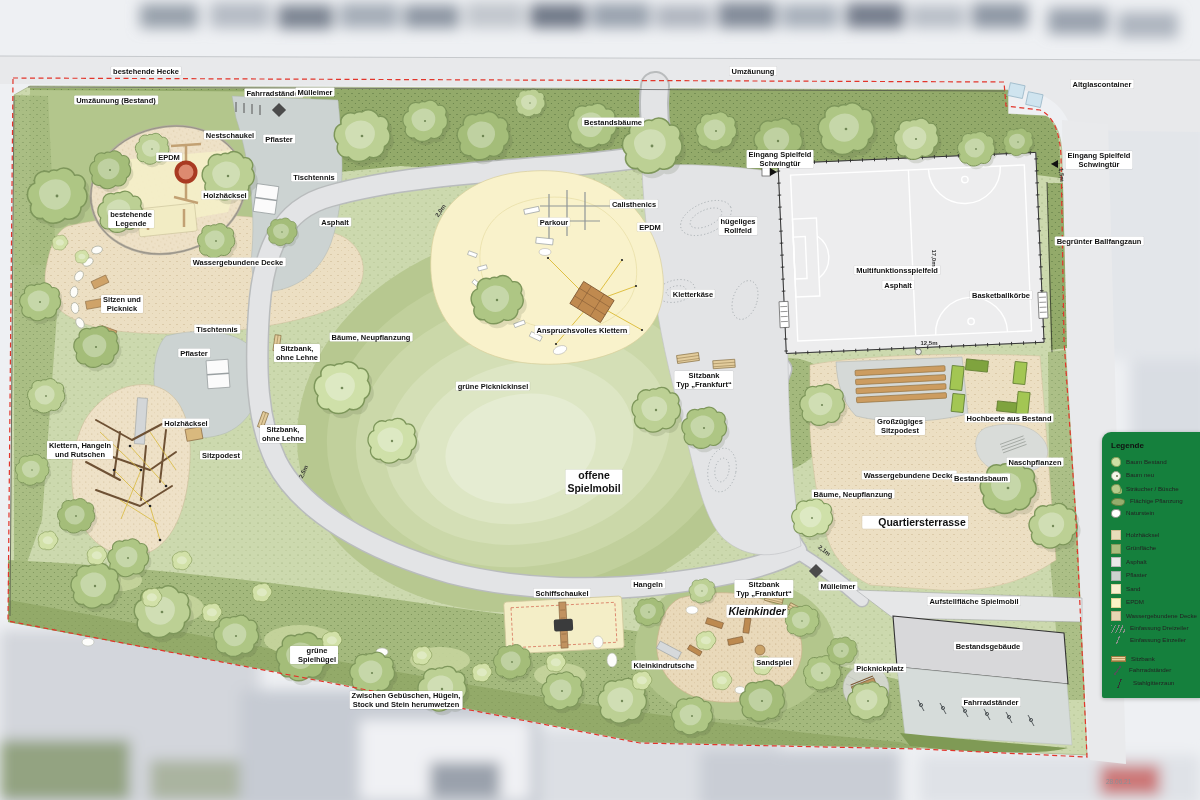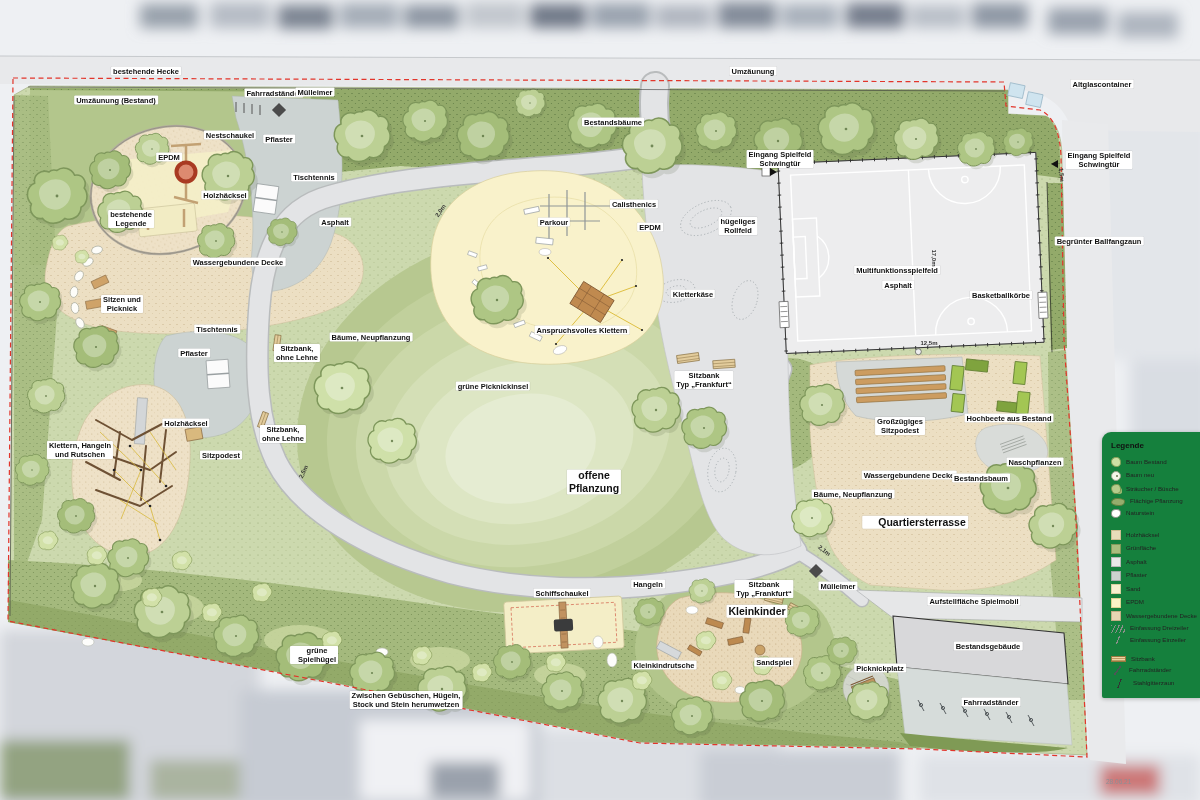--- a/index.html
+++ b/index.html
@@ -561,32 +561,32 @@
       <div class="map-label" style="left: 267px; top: 434px;">Sitzbank,
 ohne Lehne</div>
       <div class="map-label" style="left: 64px; top: 450px;">Klettern, Hangeln
 und Rutschen</div>
       <div class="map-label" style="left: 205px; top: 455px;">Sitzpodest</div>
       <div class="map-label" style="left: 884px; top: 426px;">Großzügiges
 Sitzpodest</div>
       <div class="map-label" style="left: 993px; top: 418px;">Hochbeete aus Bestand</div>
       <div class="map-label" style="left: 1019px; top: 462px;">Naschpflanzen</div>
       <div class="map-label l" style="left: 578px; top: 482px;">offene
-Pflanzung</div>
+Spielmobil</div>
       <div class="map-label" style="left: 893px; top: 475px;">Wassergebundene Decke</div>
       <div class="map-label" style="left: 965px; top: 478px;">Bestandsbaum</div>
       <div class="map-label" style="left: 837px; top: 494px;">Bäume, Neupflanzung</div>
       <div class="map-label l" style="left: 899px; top: 522px; padding-left: 16px;">Quartiersterrasse</div>
       <div class="map-label" style="left: 632px; top: 584px;">Hangeln</div>
       <div class="map-label" style="left: 546px; top: 593px;">Schiffschaukel</div>
       <div class="map-label" style="left: 748px; top: 589px;">Sitzbank
 Typ „Frankfurt“</div>
       <div class="map-label" style="left: 822px; top: 586px;">Mülleimer</div>
       <div class="map-label" style="left: 958px; top: 601px;">Aufstellfläche Spielmobil</div>
-      <div class="map-label l" style="left: 741px; top: 611px;">Kleinkinder</div>
+      <div class="map-label l" style="left: 741px; top: 611px; font-style: italic;">Kleinkinder</div>
       <div class="map-label" style="left: 972px; top: 646px;">Bestandsgebäude</div>
       <div class="map-label" style="left: 648px; top: 665px;">Kleinkindrutsche</div>
       <div class="map-label" style="left: 758px; top: 662px;">Sandspiel</div>
       <div class="map-label" style="left: 864px; top: 668px;">Picknickplatz</div>
       <div class="map-label" style="left: 298px; top: 655px; padding-left: 8px;">grüne
 Spielhügel</div>
       <div class="map-label" style="left: 390px; top: 700px;">Zwischen Gebüschen, Hügeln,
 Stock und Stein herumwetzen</div>
       <div class="map-label" style="left: 975px; top: 702px;">Fahrradständer</div>
       <div class="map-label dim" style="left: 425px; top: 211px; transform: translate(-50%, -50%) rotate(-55deg);">2,0m</div>

